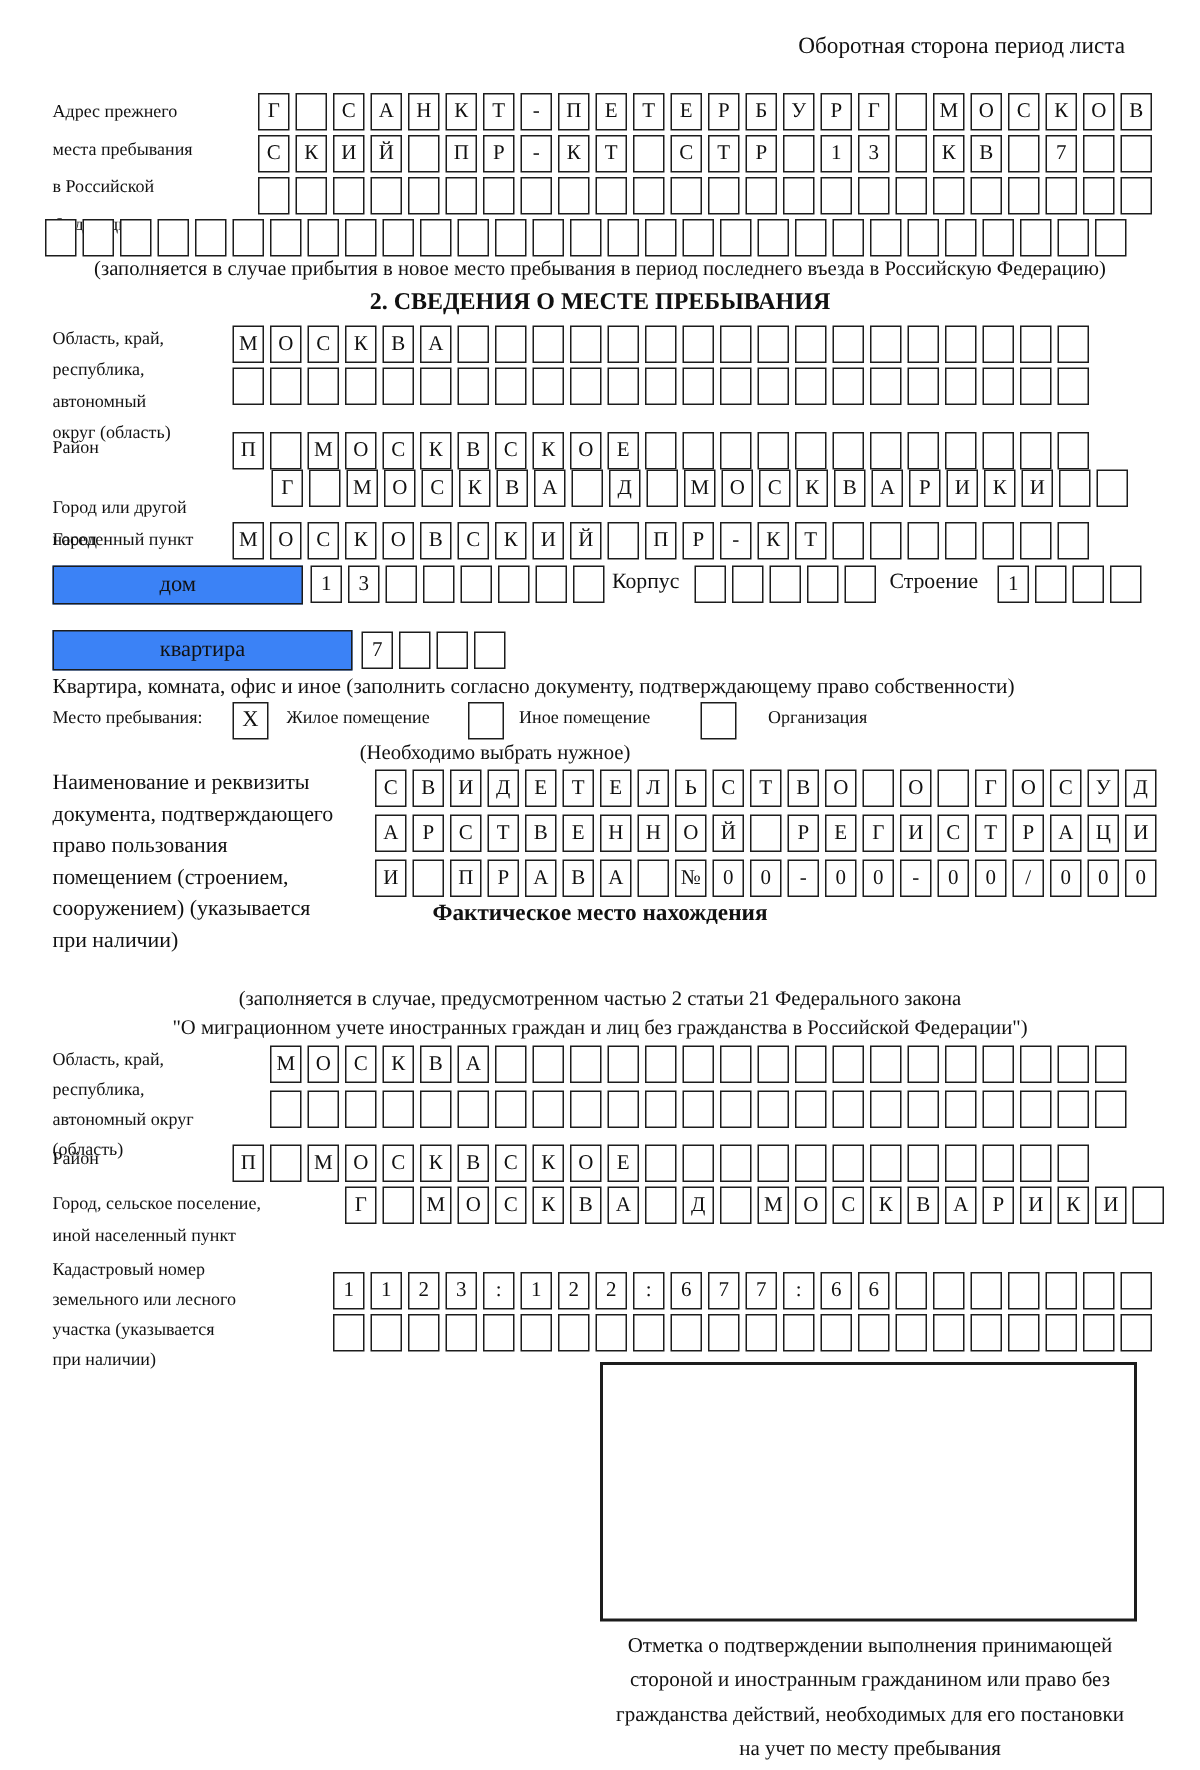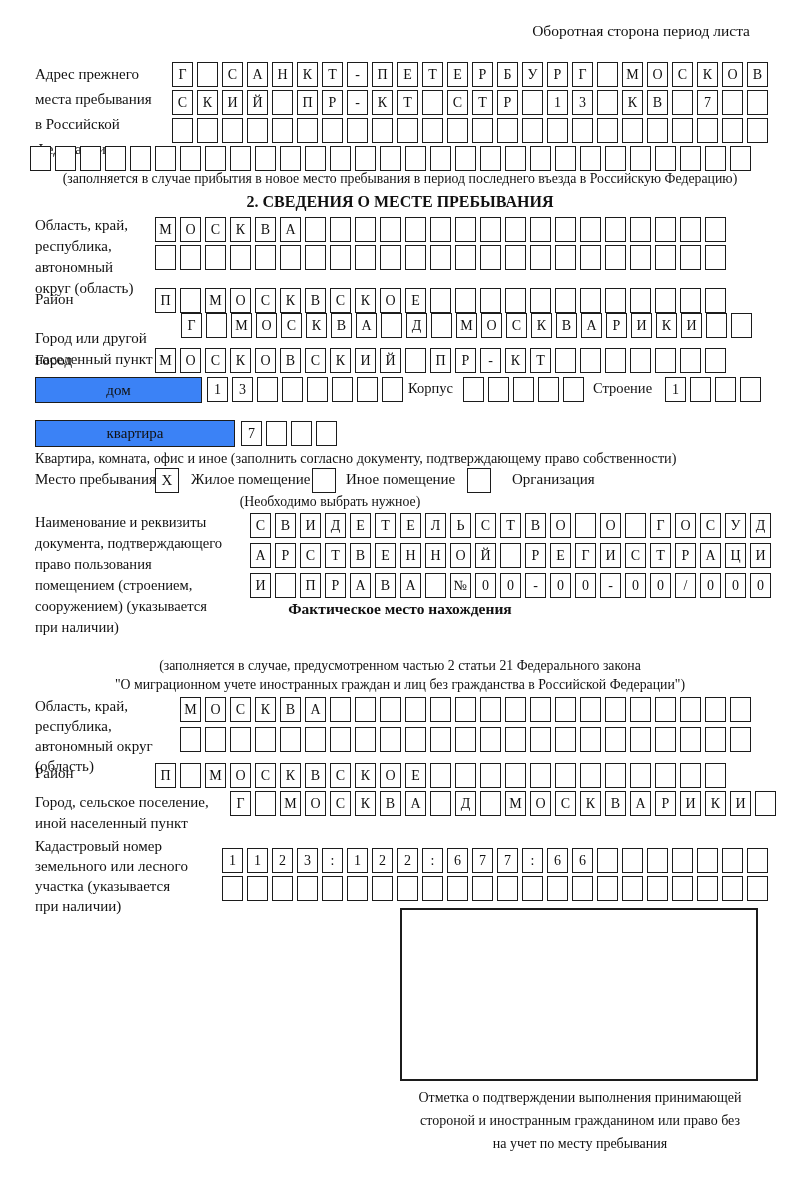--- a/index.html
+++ b/index.html
@@ -1,19 +1,19 @@
 <!DOCTYPE html>
 <html><head>
 <meta charset="utf-8">
 <style>
   html,body{margin:0;padding:0;background:#fff;}
   body{font-family:"Liberation Serif","DejaVu Serif",serif;color:#111;}
   .page{position:relative;width:800px;height:1180px;background:#fff;overflow:hidden;}
   .abs{position:absolute;}
-  .lbl{font-size:15px;}
+  .lbl{font-size:12px;}
   .lh25 div{line-height:25px;}
   .lh21 div{line-height:21px;}
   .lh20 div{line-height:20px;}
   .cellrow{position:absolute;display:flex;}
   .cell{flex:none;width:21px;height:25px;box-sizing:border-box;border:1.6px solid #1c1c1c;
         margin-right:4px;display:flex;align-items:center;justify-content:center;
         font-size:14px;background:#fff;}
   .wbox{position:absolute;box-sizing:border-box;border:1.7px solid #1c1c1c;background:#3b82f6;
         display:flex;align-items:center;justify-content:center;font-size:15px;}
   .chk{position:absolute;width:24px;height:25px;box-sizing:border-box;border:1.7px solid #1c1c1c;
@@ -582,16 +582,17 @@
       <span class="cell"></span>
       <span class="cell"></span>
       <span class="cell"></span>
       <span class="cell"></span>
     </div>
 
   <div class="stamp" style="left:400px;top:908px;width:358px;height:173px"></div>
   <div class="abs center" style="left:390px;top:1086px;width:380px;font-size:14px;line-height:23px">
       <div>Отметка о подтверждении выполнения принимающей</div>
       <div>стороной и иностранным гражданином или право без</div>
+      <div>гражданства действий, необходимых для его постановки</div>
       <div>на учет по месту пребывания</div>
     </div>
 
 </div>
 
 </body></html>

